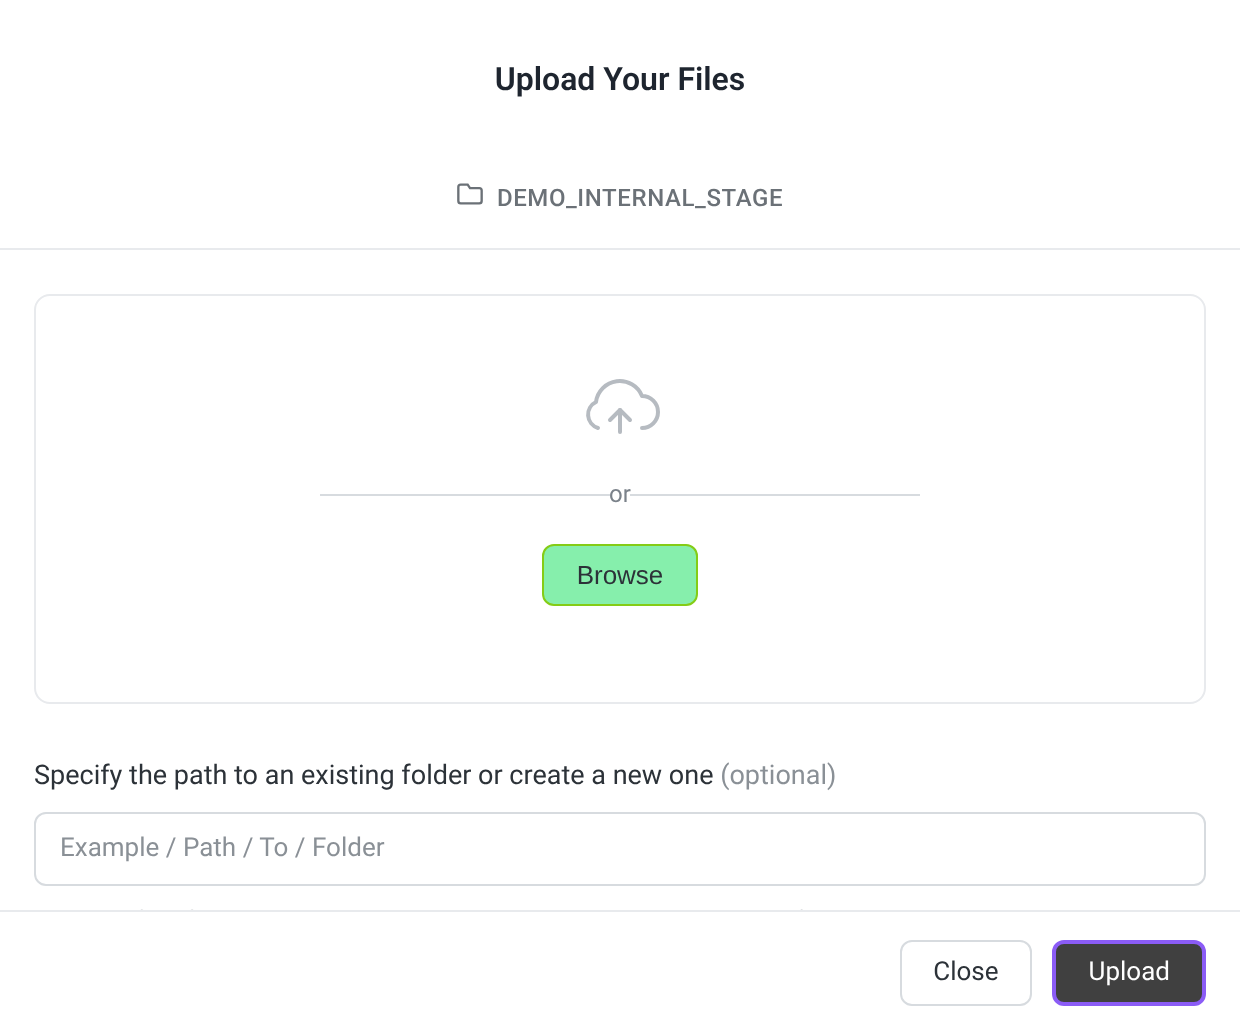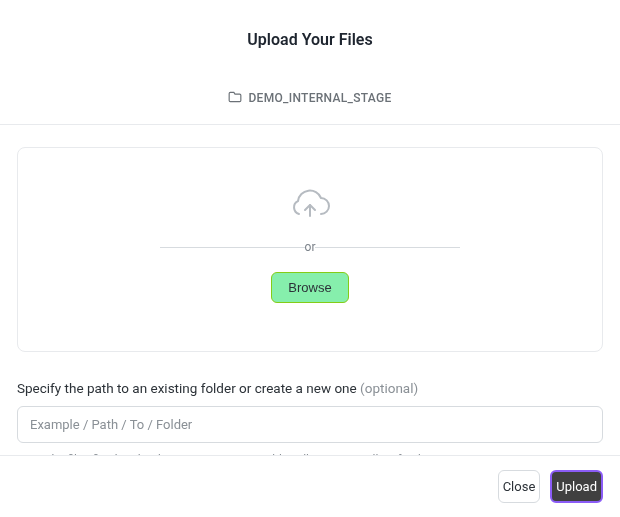--- a/index.html
+++ b/index.html
@@ -17,20 +17,21 @@
       border-bottom: 1px solid #e8eaed;
     }
     .title {
       font-size: 16px;
       font-weight: 600;
       color: #1e252f;
       margin-bottom: 6px;
     }
     .stage-row {
       display: flex;
+      align-items: center;
       justify-content: center;
       gap: 6px;
       color: #6b7177;
       font-size: 12px;
       letter-spacing: 0.3px;
       margin-top: 42px;
     }
     .stage-name {
       font-weight: 500;
     }
@@ -118,21 +119,21 @@
       right: 0;
       border-top: 1px solid #e8eaed;
       padding: 14px 17px;
       display: flex;
       justify-content: flex-end;
       gap: 10px;
       background: #fff;
     }
     .btn {
       border-radius: 6px;
-      padding: 7px 4px;
+      padding: 7px 16px;
       font-size: 13px;
       cursor: pointer;
       font-family: inherit;
     }
     .btn-secondary {
       background: #fff;
       border: 1px solid #d7dbdf;
       color: #2c3238;
     }
     .btn-primary {

